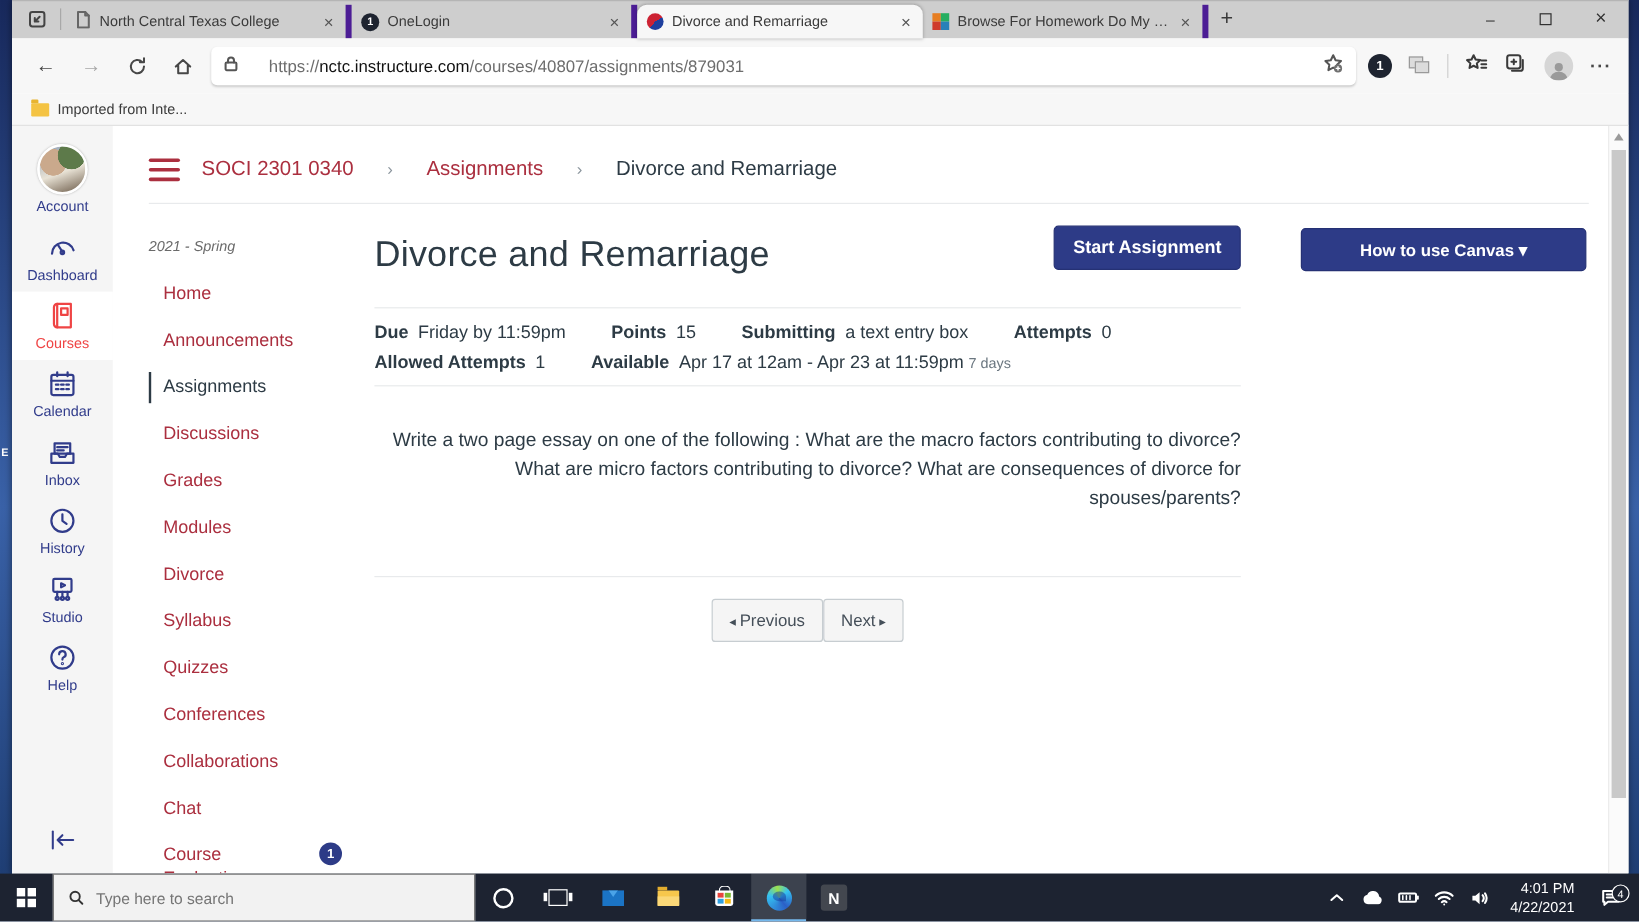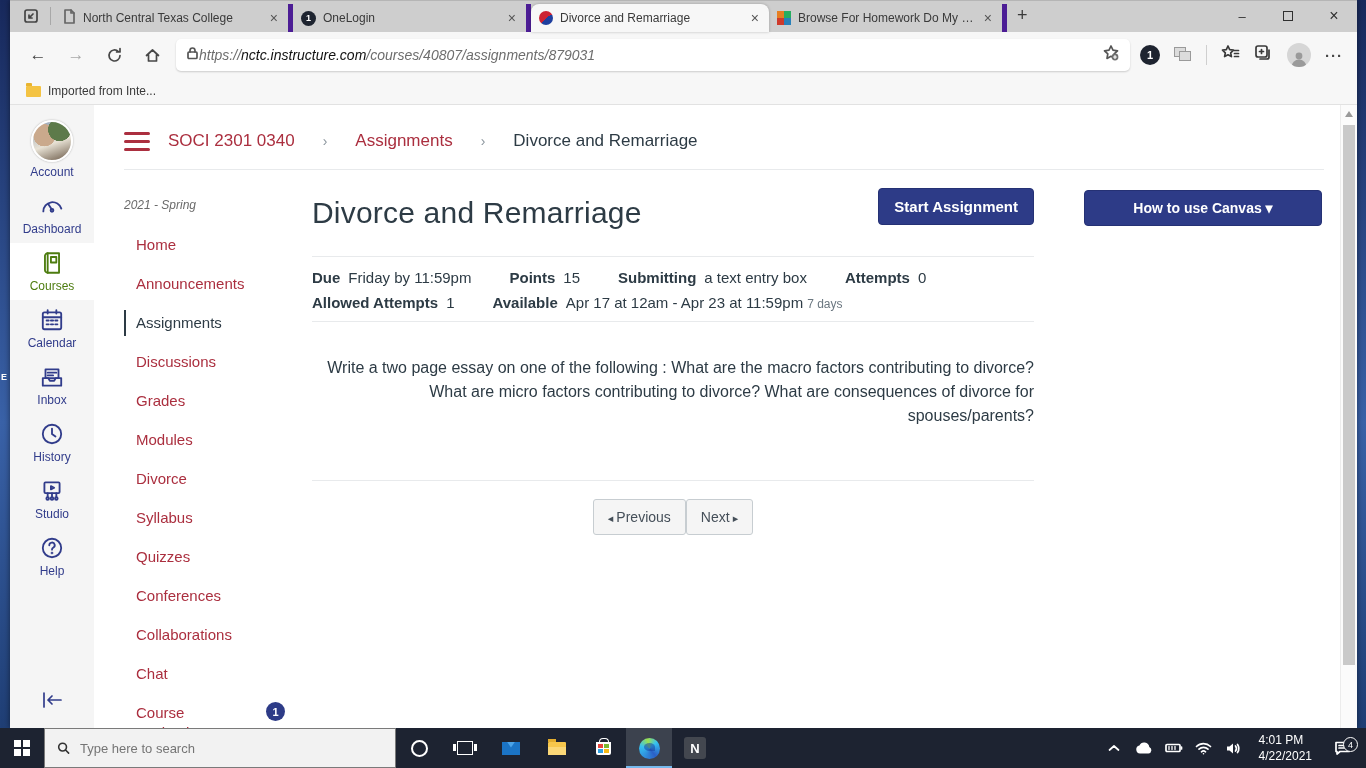--- a/index.html
+++ b/index.html
@@ -27,21 +27,21 @@
   .fav-hw i:nth-child(3){background:#cf3a2b}.fav-hw i:nth-child(4){background:#2980b9}
   .newtab { font-size:18px; color:#3a3a3a; margin:0 0 6px 10px; }
   .wincontrols { margin-left:auto; display:flex; align-self:flex-start; }
   .winbtn { width:46px; height:30px; display:flex; align-items:center; justify-content:center; color:#303030; font-size:13px; }
   .winbtn .sq { width:10px; height:10px; border:1px solid #303030; }
 
   
   .toolbar { height:46px; background:#f7f7f7; display:flex; align-items:center; padding:0 14px; gap:10px; }
   .navbtn { width:28px; height:28px; display:flex; align-items:center; justify-content:center; font-size:17px; color:#474747; }
   .navbtn.dis { color:#a8a8a8; }
-  .urlbar { flex:1; height:32px; background:#fff; border-radius:5px; box-shadow:0 1px 2px rgba(0,0,0,.18); display:flex; align-items:center; padding:0 10px; gap:0;font-style:italic; }
+  .urlbar { flex:1; height:32px; background:#fff; border-radius:5px; box-shadow:0 1px 2px rgba(0,0,0,.18); display:flex; align-items:center; padding:0 10px; gap:25px; }
   .urltext { font-size:14px; color:#6d6d6d; white-space:nowrap; overflow:hidden; }
   .urltext b { color:#111; font-weight:normal; }
   .star-add { margin-left:auto; position:relative; }
   .tb-right { display:flex; align-items:center; gap:14px; }
   .ext-badge { width:20px; height:20px; border-radius:50%; background:#1e2430; color:#fff; font-size:11px; font-weight:bold; display:flex; align-items:center; justify-content:center; }
   .ext-photos { width:18px; height:16px; position:relative; }
   .ext-photos i { position:absolute; width:12px; height:10px; border:1.5px solid #9a9a9a; background:#dcdcdc; }
   .ext-photos i:first-child{ left:0; top:0; } .ext-photos i:last-child{ left:5px; top:4px; }
   .vsep { width:1px; height:20px; background:#cfcfcf; }
   .avatar-sm { width:24px; height:24px; border-radius:50%; background:#d6d6d6; display:flex; align-items:flex-end; justify-content:center; overflow:hidden; }
@@ -50,21 +50,21 @@
   
   .bookmarks { height:27px; background:#f7f7f7; border-bottom:1px solid #e2e2e2; display:flex; align-items:center; padding:0 16px; gap:7px; font-size:12px; color:#3a3a3a; }
   .folder { width:15px; height:11px; background:#f4c343; border-radius:1px; position:relative; }
   .folder::before { content:""; position:absolute; top:-3px; left:0; width:6px; height:3px; background:#e8b430; border-radius:1px 1px 0 0; }
 
   
   .page { flex:1; position:relative; background:#fff; overflow:hidden; }
 
   .gnav { position:absolute; left:0; top:0; bottom:0; width:84px; background:#f5f5f5; display:flex; flex-direction:column; align-items:stretch; padding-top:8px; }
   .gnav-item { display:flex; flex-direction:column; align-items:center; gap:3px; padding:7px 0; color:#313c8b; font-size:12px; }
-  .gnav-item.active { background:#fff; color:#4d7c0f; }
+  .gnav-item.active { background:#fff; color:#ef4444; }
   .gnav-item svg { width:26px; height:26px; }
   .avatar-lg { width:42px; height:42px; border-radius:50%; border:2px solid #fff; box-shadow:0 0 2px rgba(0,0,0,.3);
     background:radial-gradient(circle at 70% 20%, #5d7a4a 0 28%, transparent 29%),
                radial-gradient(circle at 30% 35%, #caa98c 0 30%, transparent 31%),
                linear-gradient(160deg,#8fa0b5 0%, #e8e2d5 55%, #6b5a48 100%); }
   .gnav-collapse { margin-top:auto; padding:14px 0 18px; display:flex; justify-content:center; color:#313c8b; }
 
   .page-scroll { position:absolute; right:0; top:0; bottom:0; width:17px; background:#fbfbfb; border-left:1px solid #ececec; }
   .scroll-up { position:absolute; top:6px; left:4px; width:0; height:0; border-left:4px solid transparent; border-right:4px solid transparent; border-bottom:6px solid #9a9a9a; }
   .scroll-thumb { position:absolute; top:20px; left:2px; width:12px; height:540px; background:#c9c9c9; }
@@ -127,21 +127,21 @@
   .folderico::after { content:""; position:absolute; bottom:0; left:0; width:18px; height:8px; background:#fbd878; }
   .storeico { width:15px; height:13px; background:#fff; border-radius:0 0 2px 2px; position:relative; display:grid; grid-template-columns:5px 5px; grid-template-rows:4px 4px; gap:1px; place-content:center; }
   .storeico::before { content:""; position:absolute; top:-4px; left:3.5px; width:8px; height:5px; border:1.5px solid #fff; border-bottom:none; border-radius:4px 4px 0 0; }
   .storeico i:nth-child(1){background:#e8453c}.storeico i:nth-child(2){background:#7bb832}
   .storeico i:nth-child(3){background:#2f9fe0}.storeico i:nth-child(4){background:#f5b916}
   .edgeico { width:21px; height:21px; border-radius:50%; background:conic-gradient(from 140deg,#2b5fc7,#35c1f1 40%,#9de04e 58%,#35c1f1 75%,#2b5fc7); position:relative; }
   .edgeico::after { content:""; position:absolute; left:5px; top:5px; width:11px; height:8px; border-radius:50% 50% 0 50%; background:#1a3f9e; opacity:.55; }
   .nico { width:22px; height:22px; background:#43474f; border-radius:3px; color:#fff; font-size:13px; font-weight:bold; display:flex; align-items:center; justify-content:center; }
   .tb-tray { margin-left:auto; display:flex; align-items:center; gap:4px; padding-right:6px; }
   .tray-ic { width:26px; display:flex; align-items:center; justify-content:center; }
-  .clock { font-size:12px; line-height:1.35; text-align:left; padding:0 8px; white-space:nowrap; }
+  .clock { font-size:12px; line-height:1.35; text-align:right; padding:0 8px; white-space:nowrap; }
   .action-ic { width:36px; position:relative; display:flex; align-items:center; justify-content:center; }
   .ac-badge { position:absolute; right:2px; bottom:4px; width:15px; height:15px; border-radius:50%; background:#1d2331; border:1.5px solid #fff; color:#fff; font-size:9px; display:flex; align-items:center; justify-content:center; }
 
   svg.lic { fill:none; stroke:currentColor; stroke-width:1.7; stroke-linecap:round; stroke-linejoin:round; }
   svg.fill { fill:currentColor; stroke:none; }
 </style>
 </head>
 <body>
 
 <div id="desktop">

